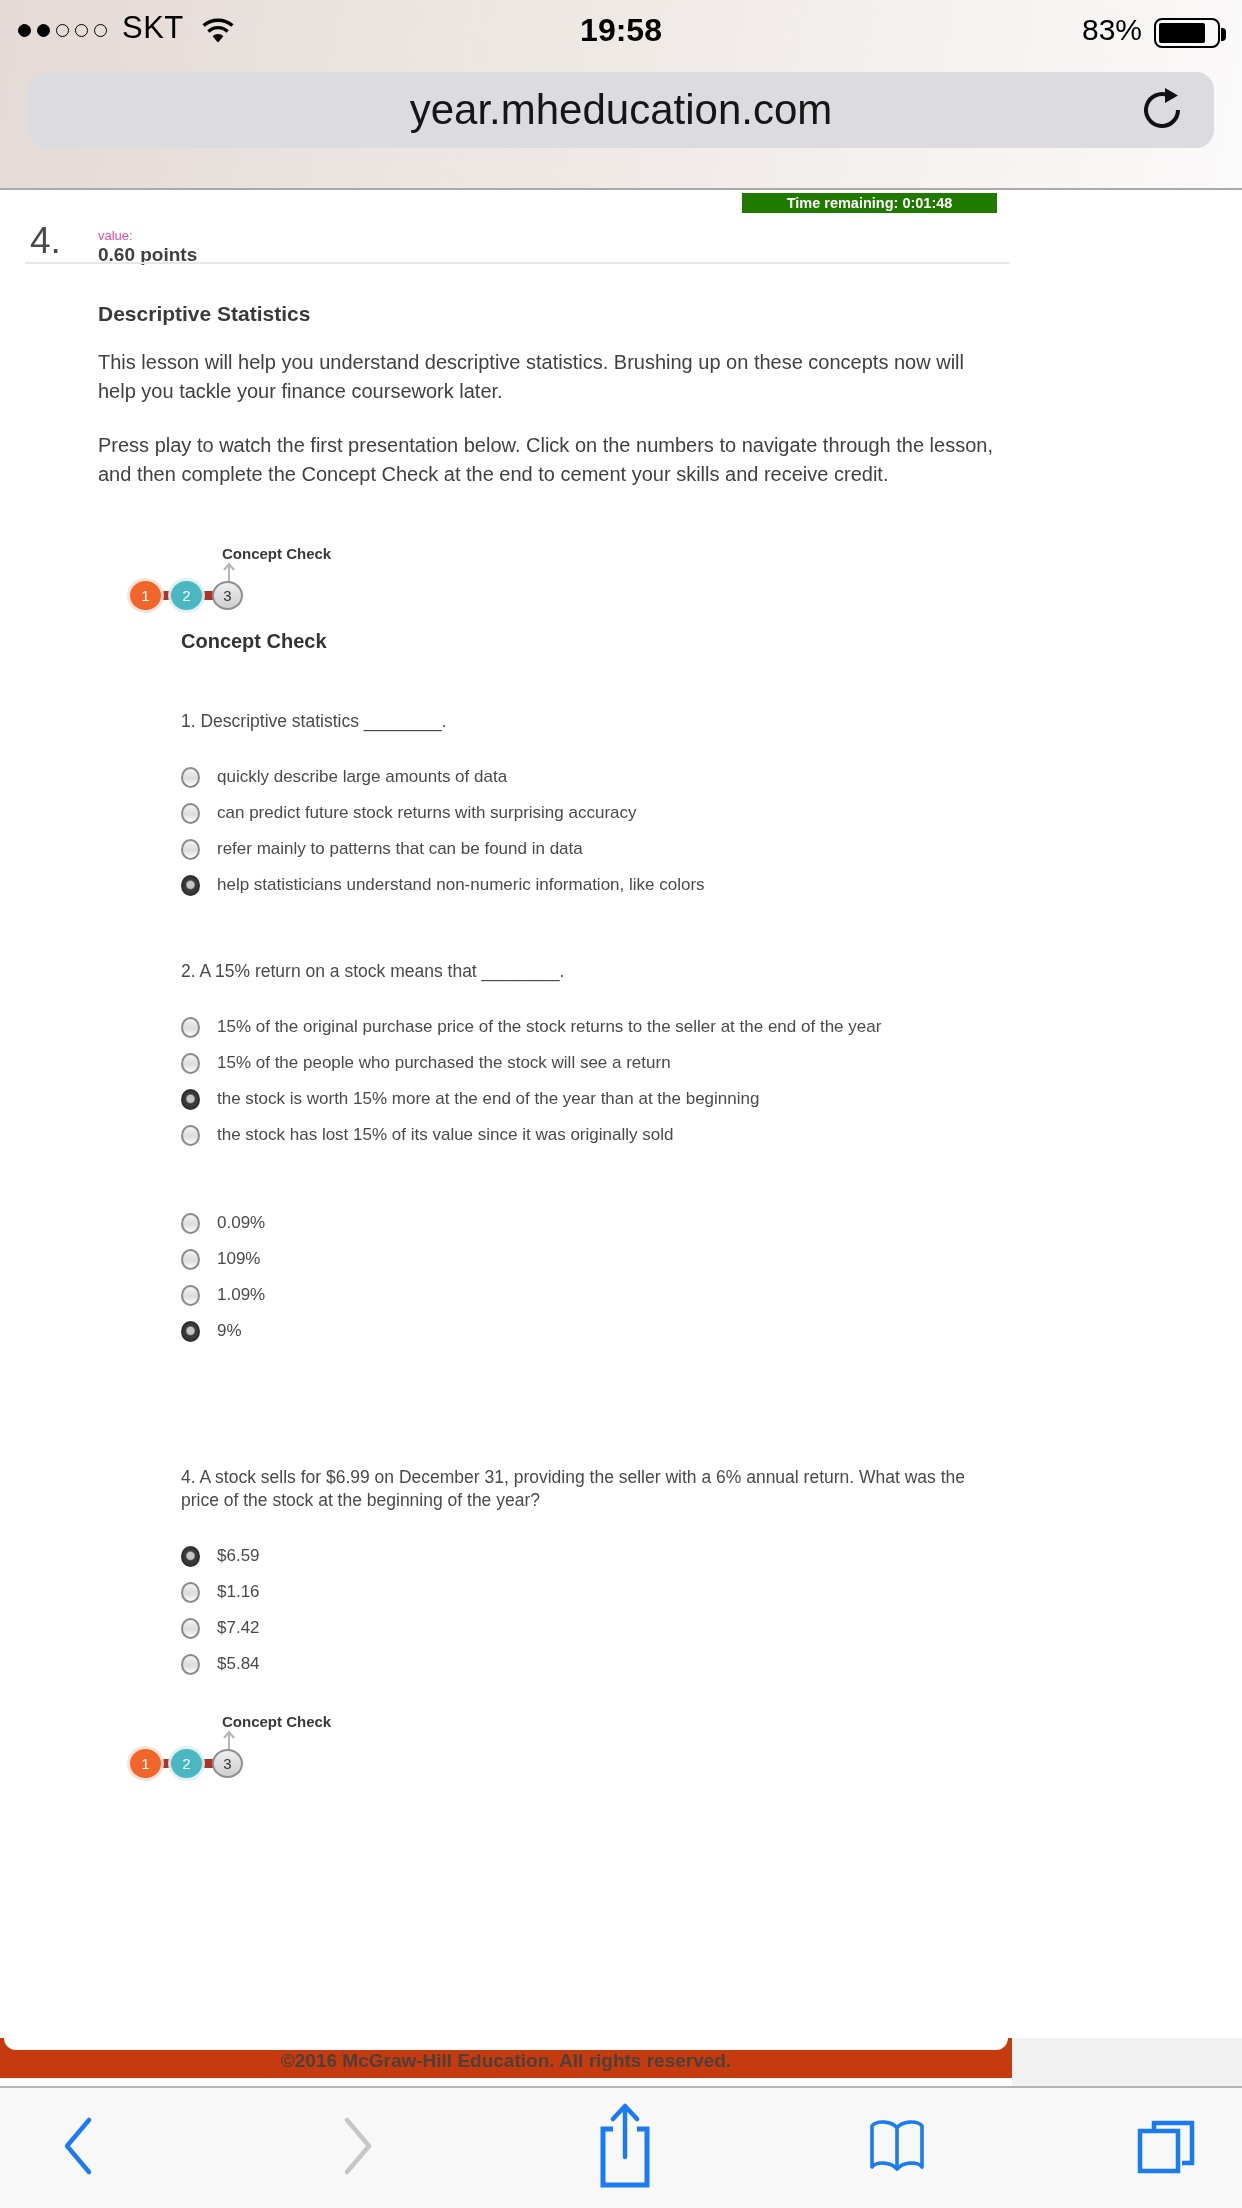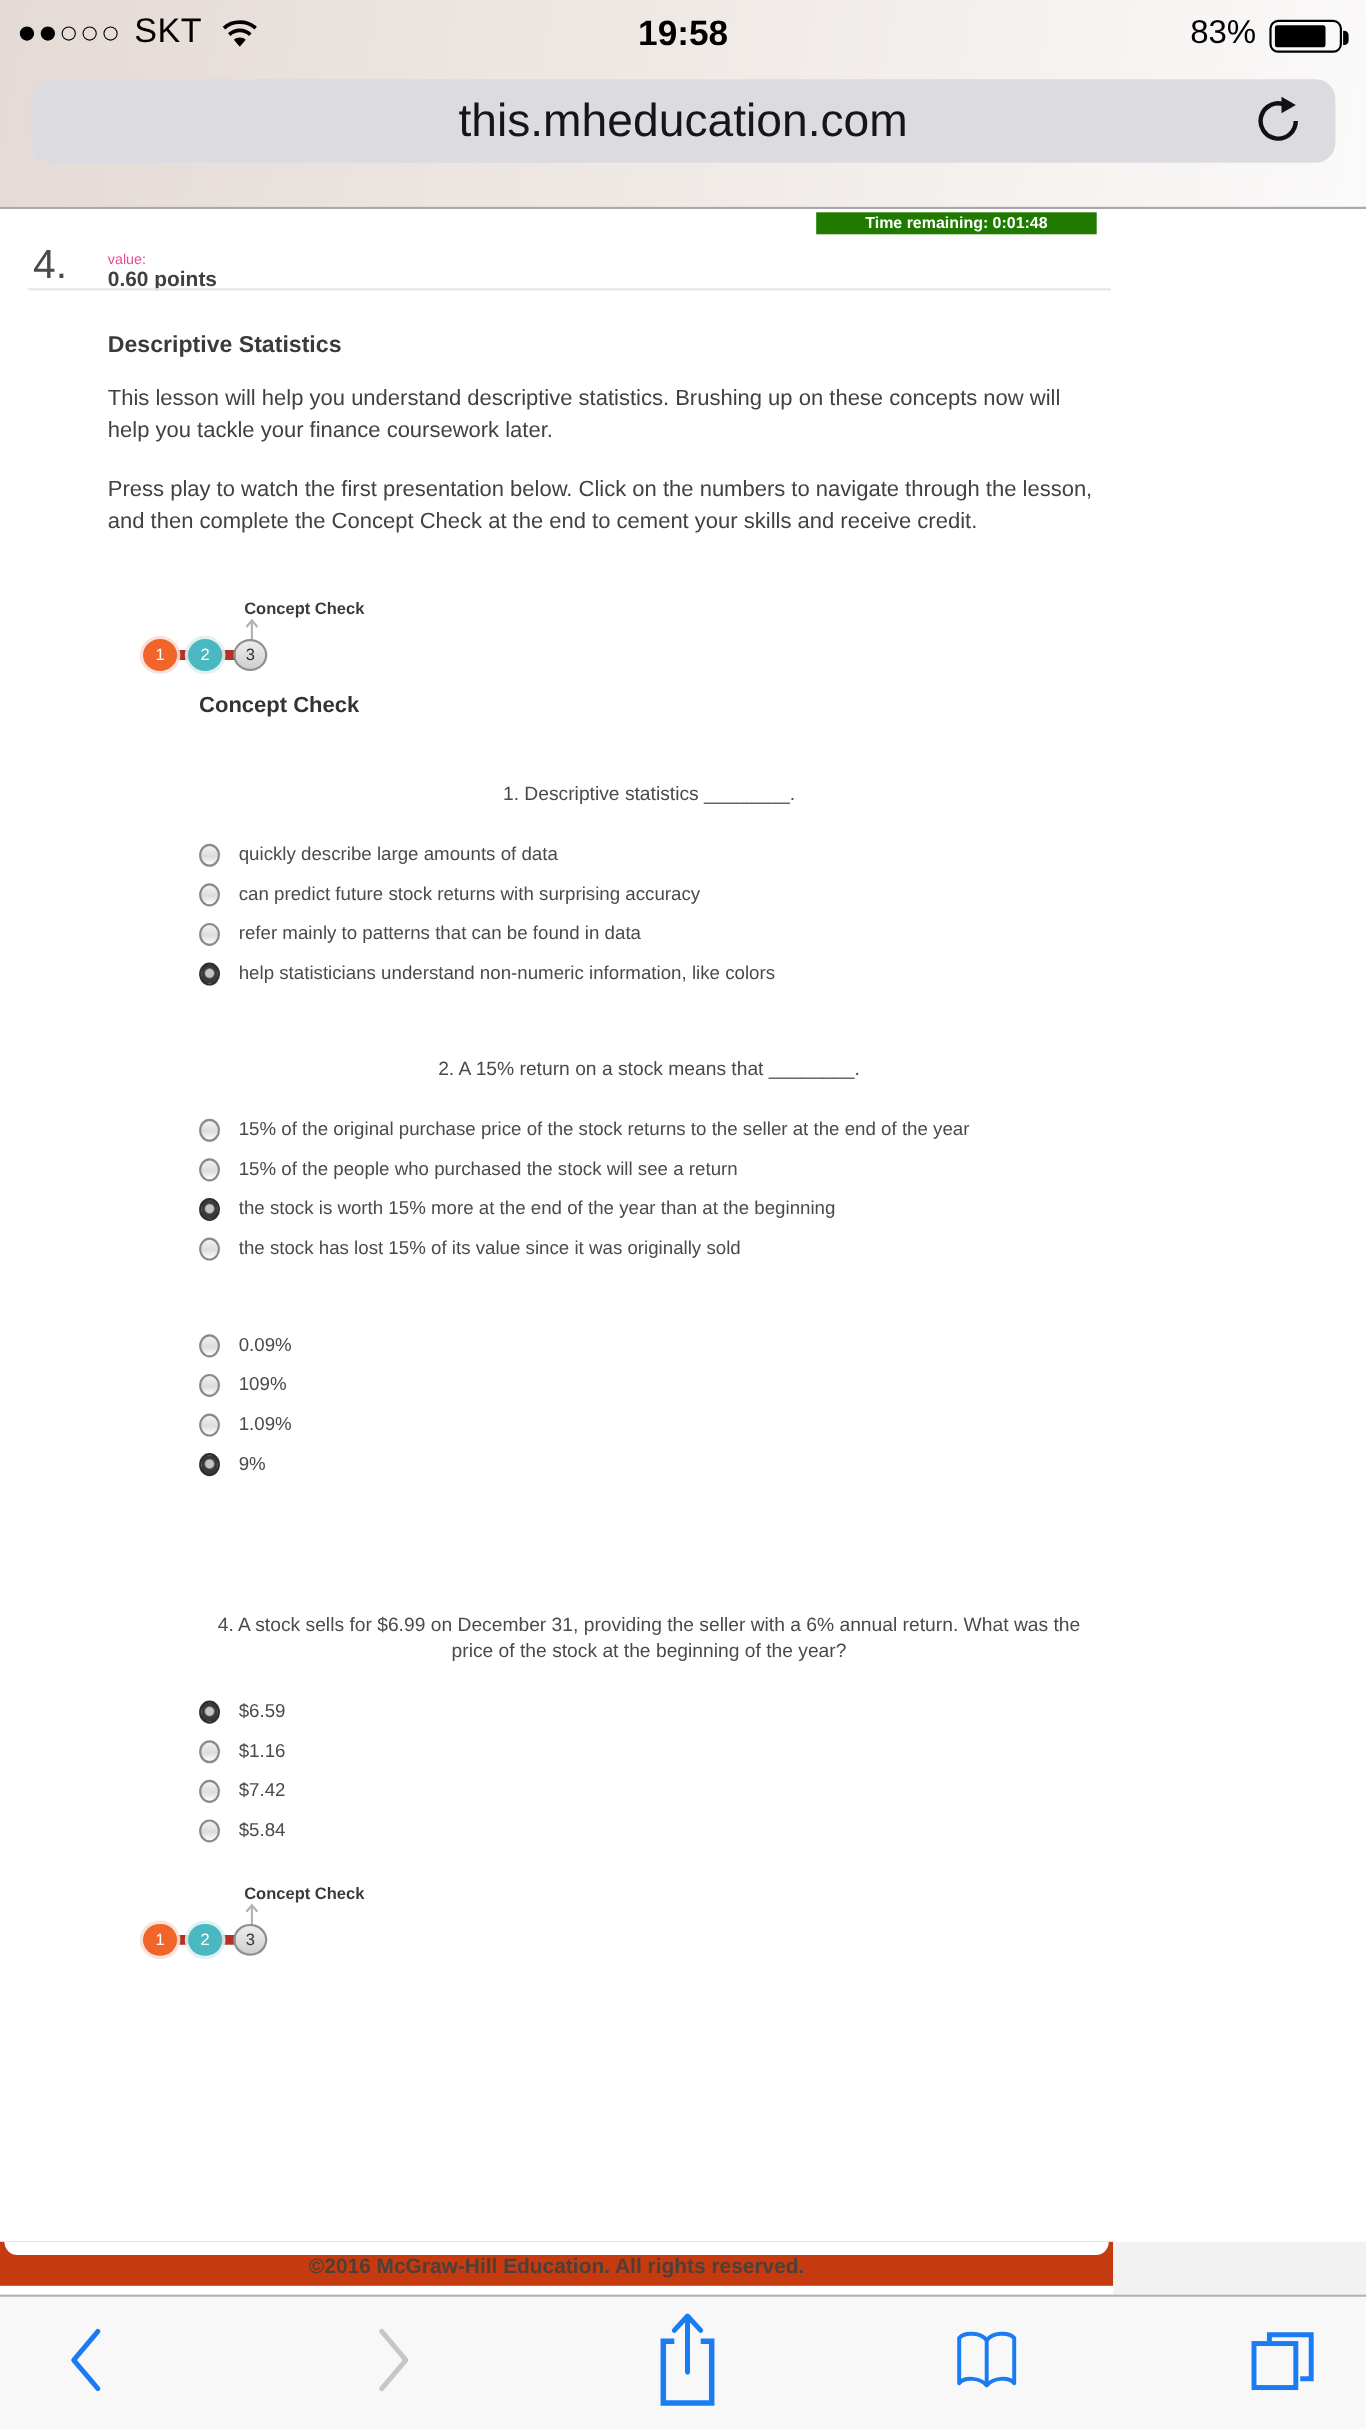--- a/index.html
+++ b/index.html
@@ -80,21 +80,21 @@
   .cc-conn{width:18px;height:9px;background:var(--connector-red);margin:0 -4px;position:relative;z-index:0;border-radius:2px;}
 
   .section-heading{position:absolute;left:181px;top:630px;font-size:20px;font-weight:bold;color:#333;}
 
   
   .question{position:absolute;left:181px;width:830px;}
   .question.qi-0{top:710px;}
   .question.qi-1{top:960px;}
   .question.qi-2{top:1205px;}
   .question.qi-3{top:1466px;}
-  .q-text{font-size:17.5px;line-height:23px;color:#4a4a4a;margin-bottom:26px;max-width:818px;text-align:center;}
+  .q-text{font-size:17.5px;line-height:23px;color:#4a4a4a;margin-bottom:26px;max-width:818px;}
   .option{display:flex;align-items:center;gap:17px;height:36px;}
   .radio{
     width:19px;height:21px;border-radius:50%;flex:0 0 auto;
     border:2px solid #8a8a8a;
     background:linear-gradient(180deg,#f2f2f2,#dcdcdc 55%,#fdfdfd);
   }
   .radio.selected{
     border:2px solid #2e2e2e;
     background:radial-gradient(circle at 50% 46%, #c4c4c4 0 3.5px, #3a3a3a 5px);
   }
@@ -137,21 +137,21 @@
     </div>
     <div class="clock">19:58</div>
     <div class="batt-pct">83%</div>
     <div class="battery">
       <div class="fill"></div>
         <div class="nub"></div>
     </div>
   </div>
 
   <div class="urlbar">
-    <span class="url-text">this.mheducation.com</span>
+    <span class="url-text">year.mheducation.com</span>
     <span class="reload">
       <svg width="48" height="48" viewBox="0 0 48 48">
         <path d="M40 24 A16 16 0 1 1 31 9.6" fill="none" stroke="#111" stroke-width="4"></path>
         <polygon points="27,2 27,17 40,9.5" fill="#111"></polygon>
       </svg>
     </span>
   </div>
 </div>
 <div class="chrome-hairline"></div>
 

